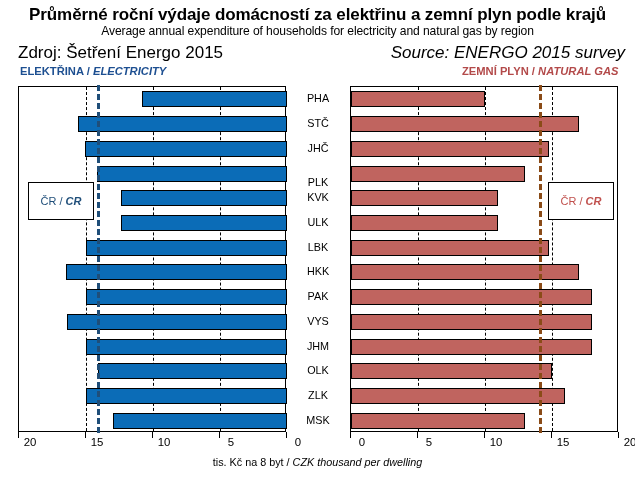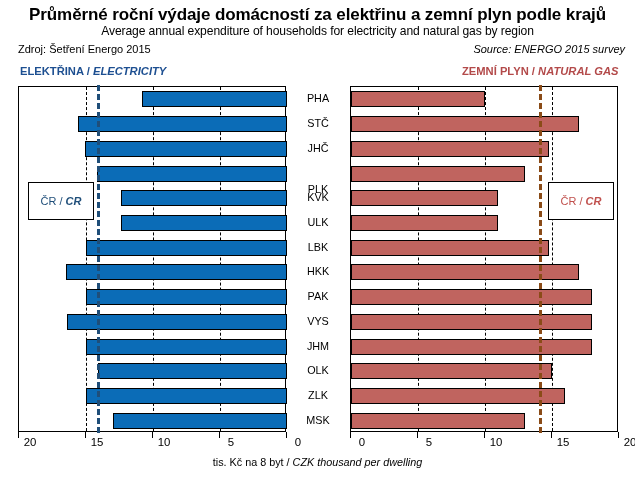--- a/index.html
+++ b/index.html
@@ -27,21 +27,21 @@
   .title-en {
     font-size: 12.1px;
     line-height: 16px;
     letter-spacing: -0.1px;
   }
 
   #source-row {
     position: relative;
     height: 19px;
     margin-top: 2px;
-    font-size: 11px;
+    font-size: 17px;
   }
   #source-left  { position: absolute; left: 18px;  top: 2px; }
   #source-right { position: absolute; right: 10px; top: 2px; font-style: italic; }
 
   
   .panel-head {
     position: absolute;
     top: 65px;
     font-size: 11.2px;
     font-weight: bold;
@@ -268,21 +268,21 @@
       <div class="bar-row" style="top: 325.643px;">
         <div class="bar bar-g" title="MSK: 13" style="left: 0px; width: 174.2px;"></div>
       </div>
       <div class="refline" id="refline-right" style="left: 187.6px; border-color: rgb(138, 75, 23);"></div>
     </div>
 
   <div id="cat-labels">
       <div class="cat-label" style="top: 4.35714px;">PHA</div>
       <div class="cat-label" style="top: 29.0714px;">STČ</div>
       <div class="cat-label" style="top: 53.7857px;">JHČ</div>
-      <div class="cat-label" style="top: 95px;">PLK</div>
+      <div class="cat-label" style="top: 88px;">PLK</div>
       <div class="cat-label" style="top: 103.214px;">KVK</div>
       <div class="cat-label" style="top: 127.929px;">ULK</div>
       <div class="cat-label" style="top: 152.643px;">LBK</div>
       <div class="cat-label" style="top: 177.357px;">HKK</div>
       <div class="cat-label" style="top: 202.071px;">PAK</div>
       <div class="cat-label" style="top: 226.786px;">VYS</div>
       <div class="cat-label" style="top: 251.5px;">JHM</div>
       <div class="cat-label" style="top: 276.214px;">OLK</div>
       <div class="cat-label" style="top: 300.929px;">ZLK</div>
       <div class="cat-label" style="top: 325.643px;">MSK</div>

